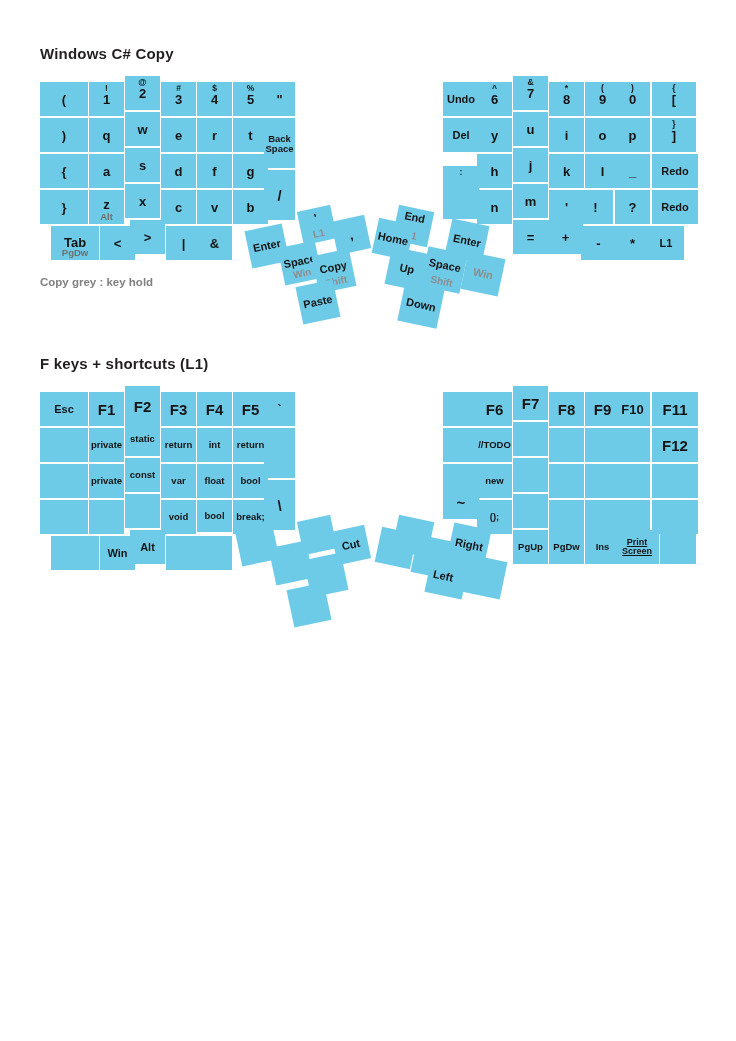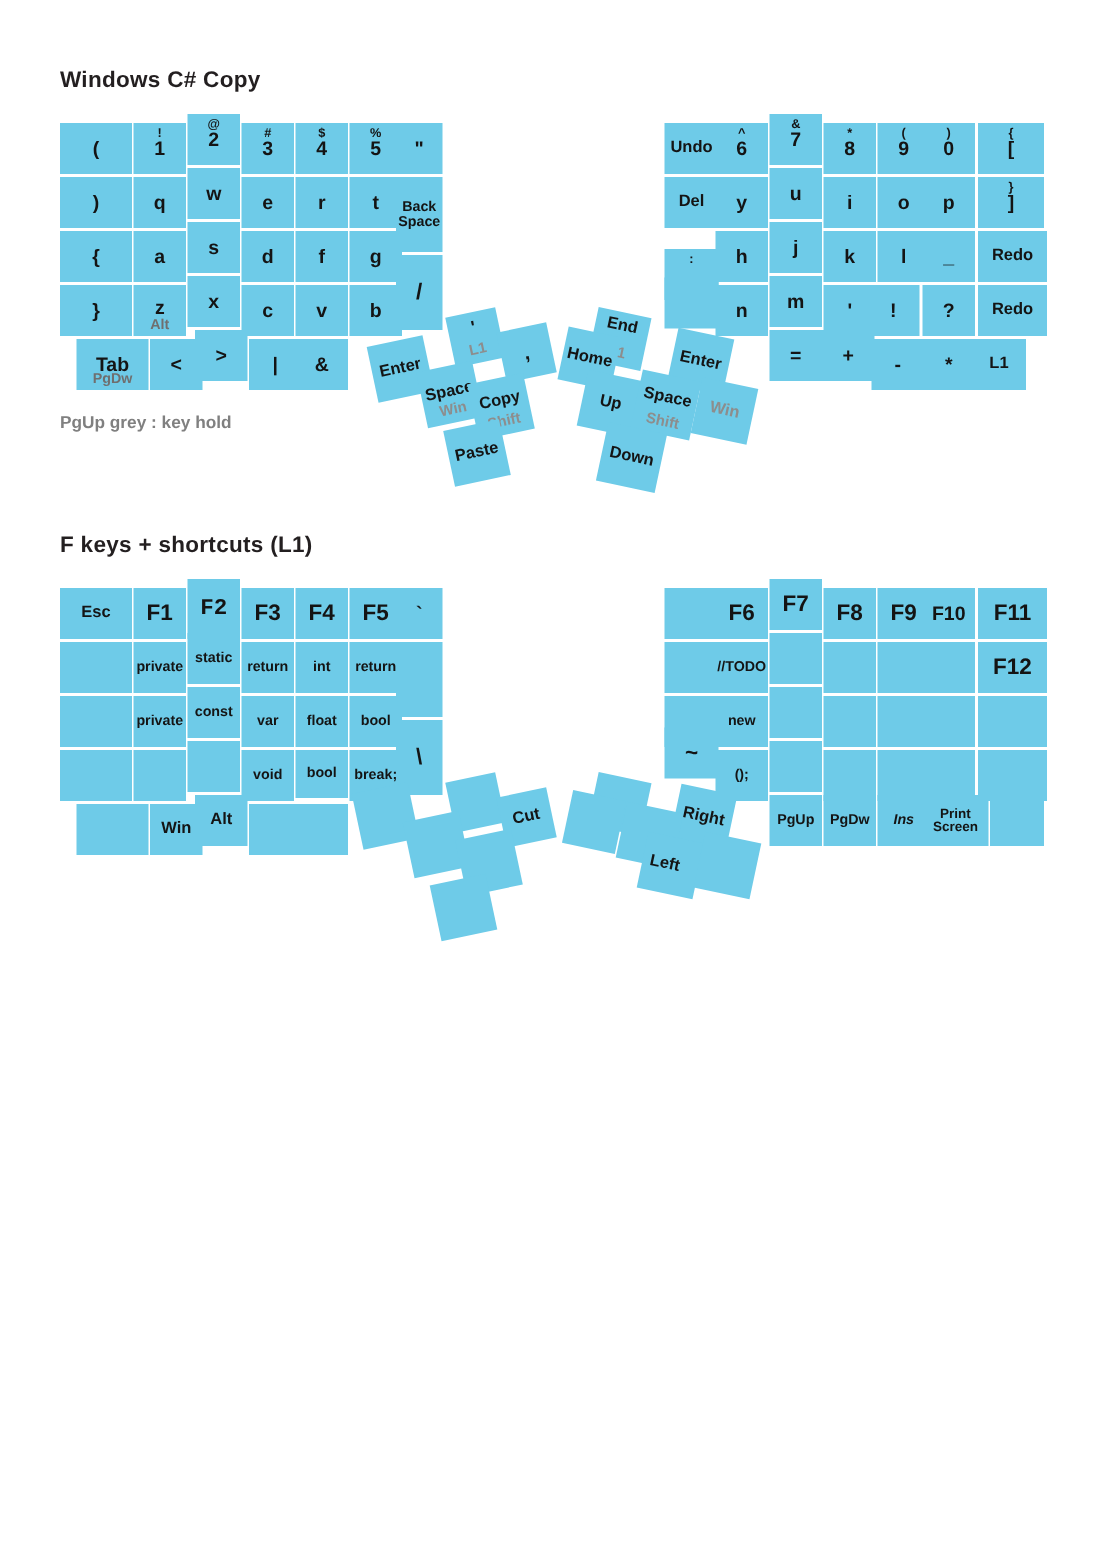--- a/index.html
+++ b/index.html
@@ -337,21 +337,21 @@
 <div class="key" style="left:652px; top:154px; width:46px; height:34px;">
   <span class="lbl main-lbl sm">Redo</span>
 </div>
 <div class="key" style="left:652px; top:190px; width:46px; height:34px;">
   <span class="lbl main-lbl sm">Redo</span>
 </div>
 <div class="key" style="left:648px; top:226px; width:36px; height:34px;">
   <span class="lbl main-lbl sm">L1</span>
 </div>
 
-<div class="note" style="left:40px; top:276px;">PgUp grey : key hold</div>
+<div class="note" style="left:40px; top:276px;">Copy grey : key hold</div>
 
 <div class="layer-title" style="left:40px; top:355px;">F keys + shortcuts (L1)</div>
 
 <div class="key" style="left:40px; top:392px; width:48px; height:34px;">
   <span class="lbl main-lbl sm">Esc</span>
 </div>
 <div class="key" style="left:40px; top:428px; width:48px; height:34px;"></div>
 <div class="key" style="left:40px; top:464px; width:48px; height:34px;"></div>
 <div class="key" style="left:40px; top:500px; width:48px; height:34px;"></div>
 <div class="key" style="left:51px; top:536px; width:48px; height:34px;"></div>
@@ -363,21 +363,21 @@
   <span class="lbl main-lbl xs">private</span>
 </div>
 <div class="key" style="left:89px; top:464px; width:35px; height:34px;">
   <span class="lbl main-lbl xs">private</span>
 </div>
 <div class="key" style="left:89px; top:500px; width:35px; height:34px;"></div>
 <div class="key" style="left:100px; top:536px; width:35px; height:34px;">
   <span class="lbl main-lbl sm">Win</span>
 </div>
 
-<div class="key" style="left:125px; top:386px; width:35px; height:40px;font-family:Liberation Mono, monospace;">
+<div class="key" style="left:125px; top:386px; width:35px; height:40px;">
   <span class="lbl main-lbl lg">F2</span>
 </div>
 <div class="key" style="left:125px; top:422px; width:35px; height:34px;">
   <span class="lbl main-lbl xs">static</span>
 </div>
 <div class="key" style="left:125px; top:458px; width:35px; height:34px;">
   <span class="lbl main-lbl xs">const</span>
 </div>
 <div class="key" style="left:125px; top:494px; width:35px; height:34px;"></div>
 <div class="key" style="left:130px; top:530px; width:35px; height:34px;">
@@ -492,32 +492,32 @@
 <div class="key" style="left:549px; top:530px; width:35px; height:34px;">
   <span class="lbl main-lbl xs">PgDw</span>
 </div>
 
 <div class="key" style="left:585px; top:392px; width:35px; height:34px;">
   <span class="lbl main-lbl lg">F9</span>
 </div>
 <div class="key" style="left:585px; top:428px; width:35px; height:34px;"></div>
 <div class="key" style="left:585px; top:464px; width:35px; height:34px;"></div>
 <div class="key" style="left:585px; top:500px; width:35px; height:34px;"></div>
-<div class="key" style="left:585px; top:530px; width:35px; height:34px;font-style:italic;">
+<div class="key" style="left:585px; top:530px; width:35px; height:34px;">
   <span class="lbl main-lbl xs">Ins</span>
 </div>
 
 <div class="key" style="left:615px; top:392px; width:35px; height:34px;">
   <span class="lbl main-lbl">F10</span>
 </div>
 <div class="key" style="left:615px; top:428px; width:35px; height:34px;"></div>
 <div class="key" style="left:615px; top:464px; width:35px; height:34px;"></div>
 <div class="key" style="left:615px; top:500px; width:35px; height:34px;"></div>
 <div class="key" style="left:615px; top:530px; width:44px; height:34px;">
-  <span class="lbl two-line" style="font-size:9px;">Print<br>Screen</span>
+  <span class="lbl two-line" style="font-size:9px;text-decoration:underline;">Print<br>Screen</span>
 </div>
 
 <div class="key" style="left:652px; top:392px; width:46px; height:34px;">
   <span class="lbl main-lbl lg">F11</span>
 </div>
 <div class="key" style="left:652px; top:428px; width:46px; height:34px;">
   <span class="lbl main-lbl lg">F12</span>
 </div>
 <div class="key" style="left:652px; top:464px; width:46px; height:34px;"></div>
 <div class="key" style="left:652px; top:500px; width:46px; height:34px;"></div>

